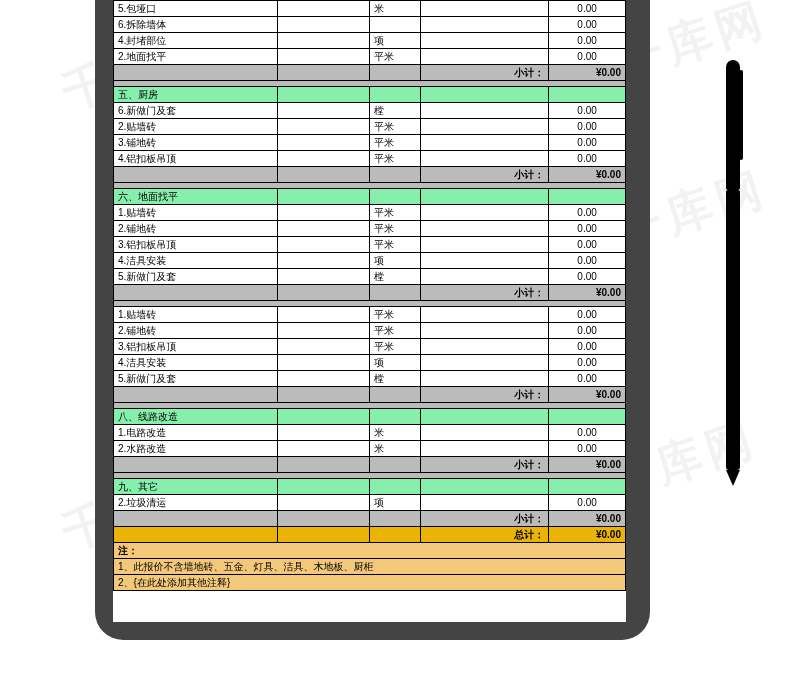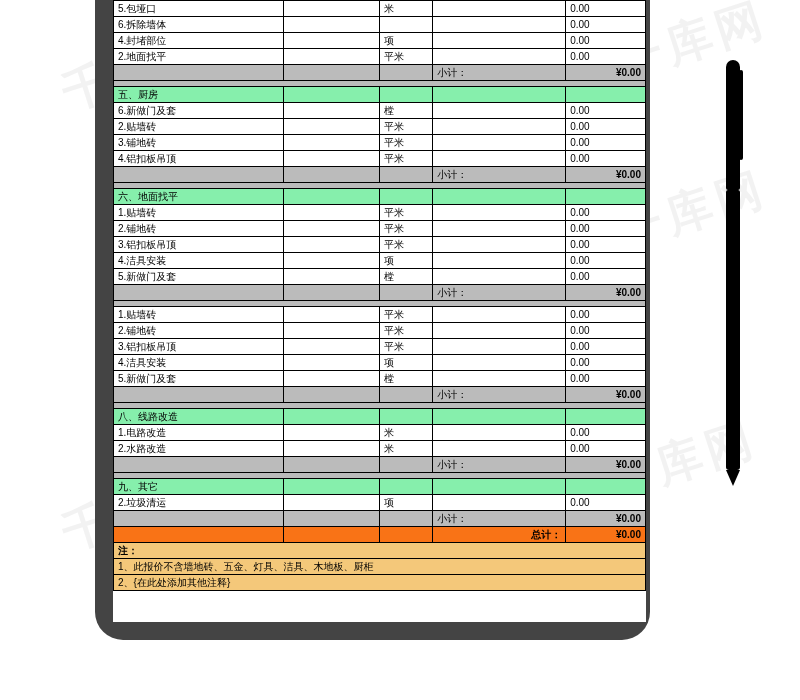--- a/index.html
+++ b/index.html
@@ -1,30 +1,30 @@
 <!DOCTYPE html>
 <html><head>
 <meta charset="utf-8">
 <style>
 *{box-sizing:border-box;margin:0;padding:0}
 body{background:#fff;width:800px;height:700px;font-family:"Microsoft YaHei",Arial,sans-serif;font-size:11px;position:relative;overflow:hidden}
-.clipboard{position:absolute;left:95px;top:0;width:555px;height:640px;background:#444;border-radius:0 0 28px 28px;padding:0 4px 18px 18px}
+.clipboard{position:absolute;left:95px;top:0;width:555px;height:640px;background:#444;border-radius:0 0 28px 28px;padding:0 24px 18px 18px}
 .paper{background:#fff;width:100%;height:100%;overflow:hidden}
 table{width:100%;border-collapse:collapse;table-layout:fixed}
 td{border:1px solid #000;height:16px;padding:0 4px;line-height:15px;white-space:nowrap;overflow:hidden;font-size:10px}
 td.c1{width:32%}
 td.c2{width:18%}
 td.c3{width:10%}
 td.c4{width:25%}
-td.c5{width:15%;text-align:left}
+td.c5{width:15%;text-align:center}
 .section-header td{background:#86efac;font-weight:normal}
 .subtotal td{background:#bbb}
-.subtotal .lbl{text-align:left;font-weight:normal}
+.subtotal .lbl{text-align:right;font-weight:bold}
 .subtotal .val{text-align:right;font-weight:bold}
-.grandtotal td{background:#f97316}
+.grandtotal td{background:#eab308}
 .grandtotal .lbl{text-align:right;font-weight:bold}
 .grandtotal .val{text-align:right;font-weight:bold}
 .notes td{background:#f4c87a}
 .notes-header td{background:#f4c87a;font-weight:bold}
 .spacer td{background:#bbb;height:6px;border:1px solid #000}
 .pen{position:absolute;right:60px;top:60px;width:14px;height:450px}
 .pen .cap{width:14px;height:130px;background:#000;border-radius:7px 7px 2px 2px}
 .pen .clip{position:absolute;top:10px;right:-3px;width:4px;height:90px;background:#000;border-radius:2px}
 .pen .body{width:14px;height:280px;background:#000;border-radius:2px 2px 3px 3px}
 .pen .tip{width:0;height:0;border-left:7px solid transparent;border-right:7px solid transparent;border-top:16px solid #000;margin:0 auto}

